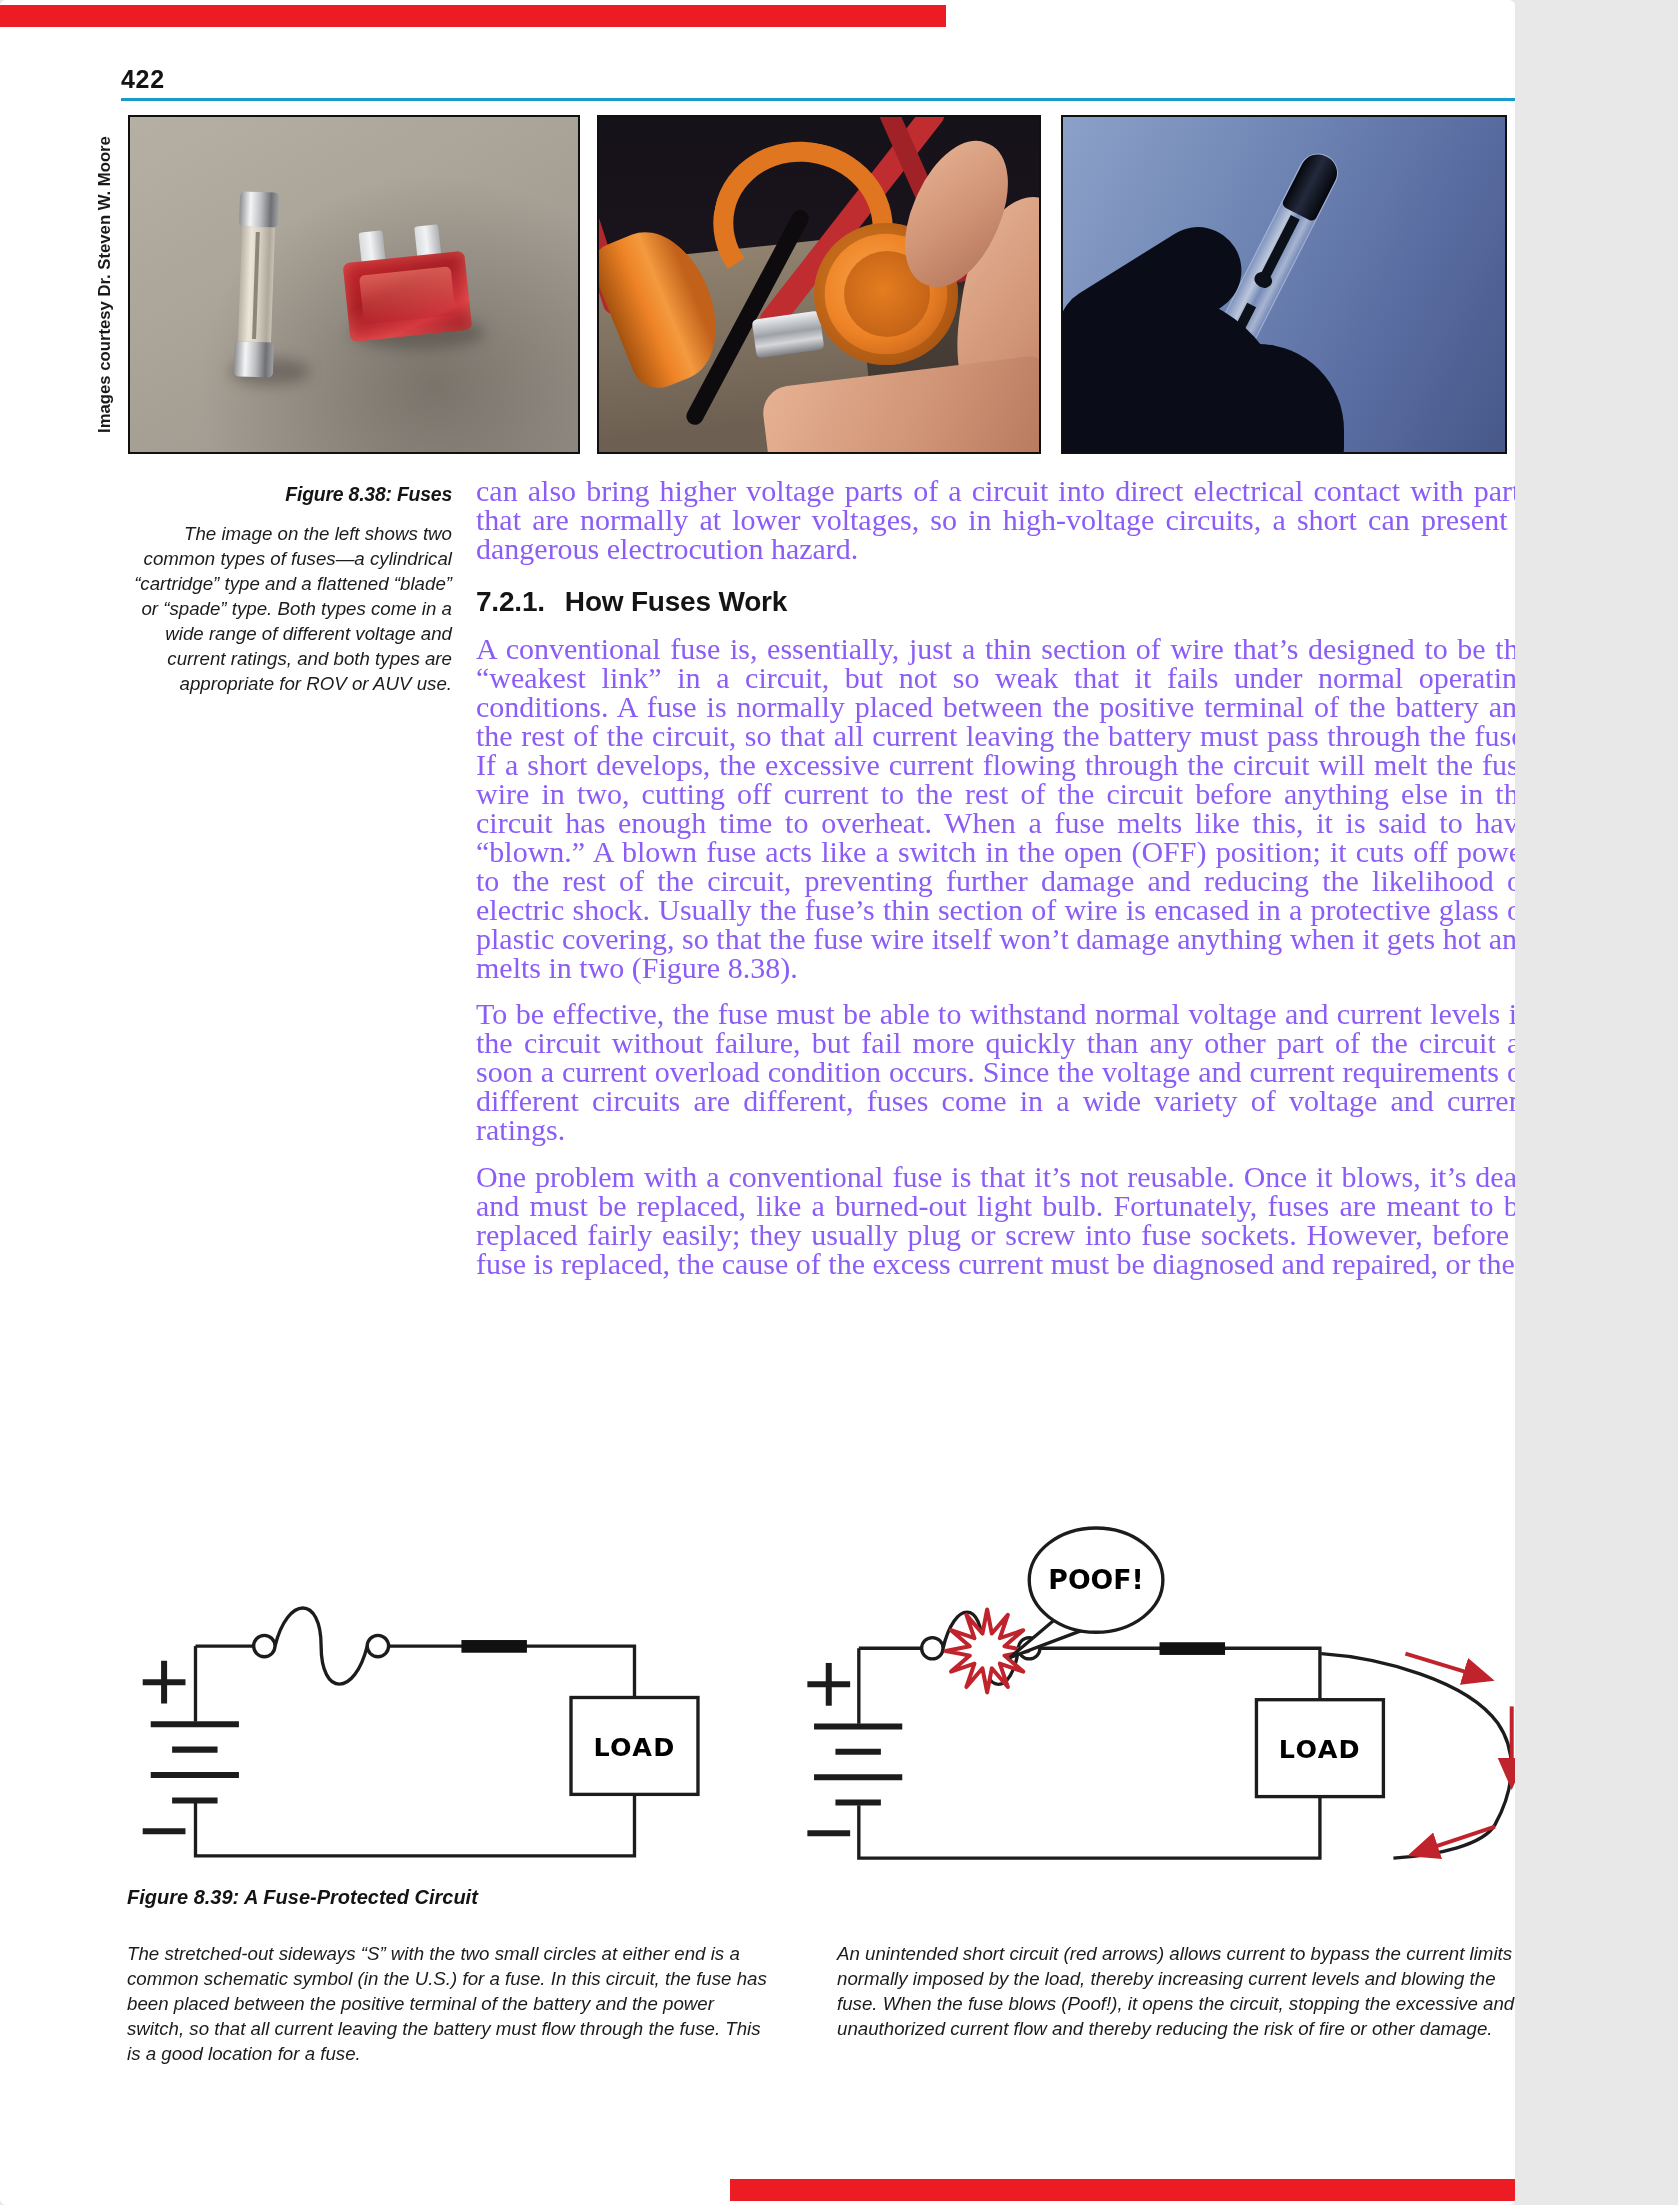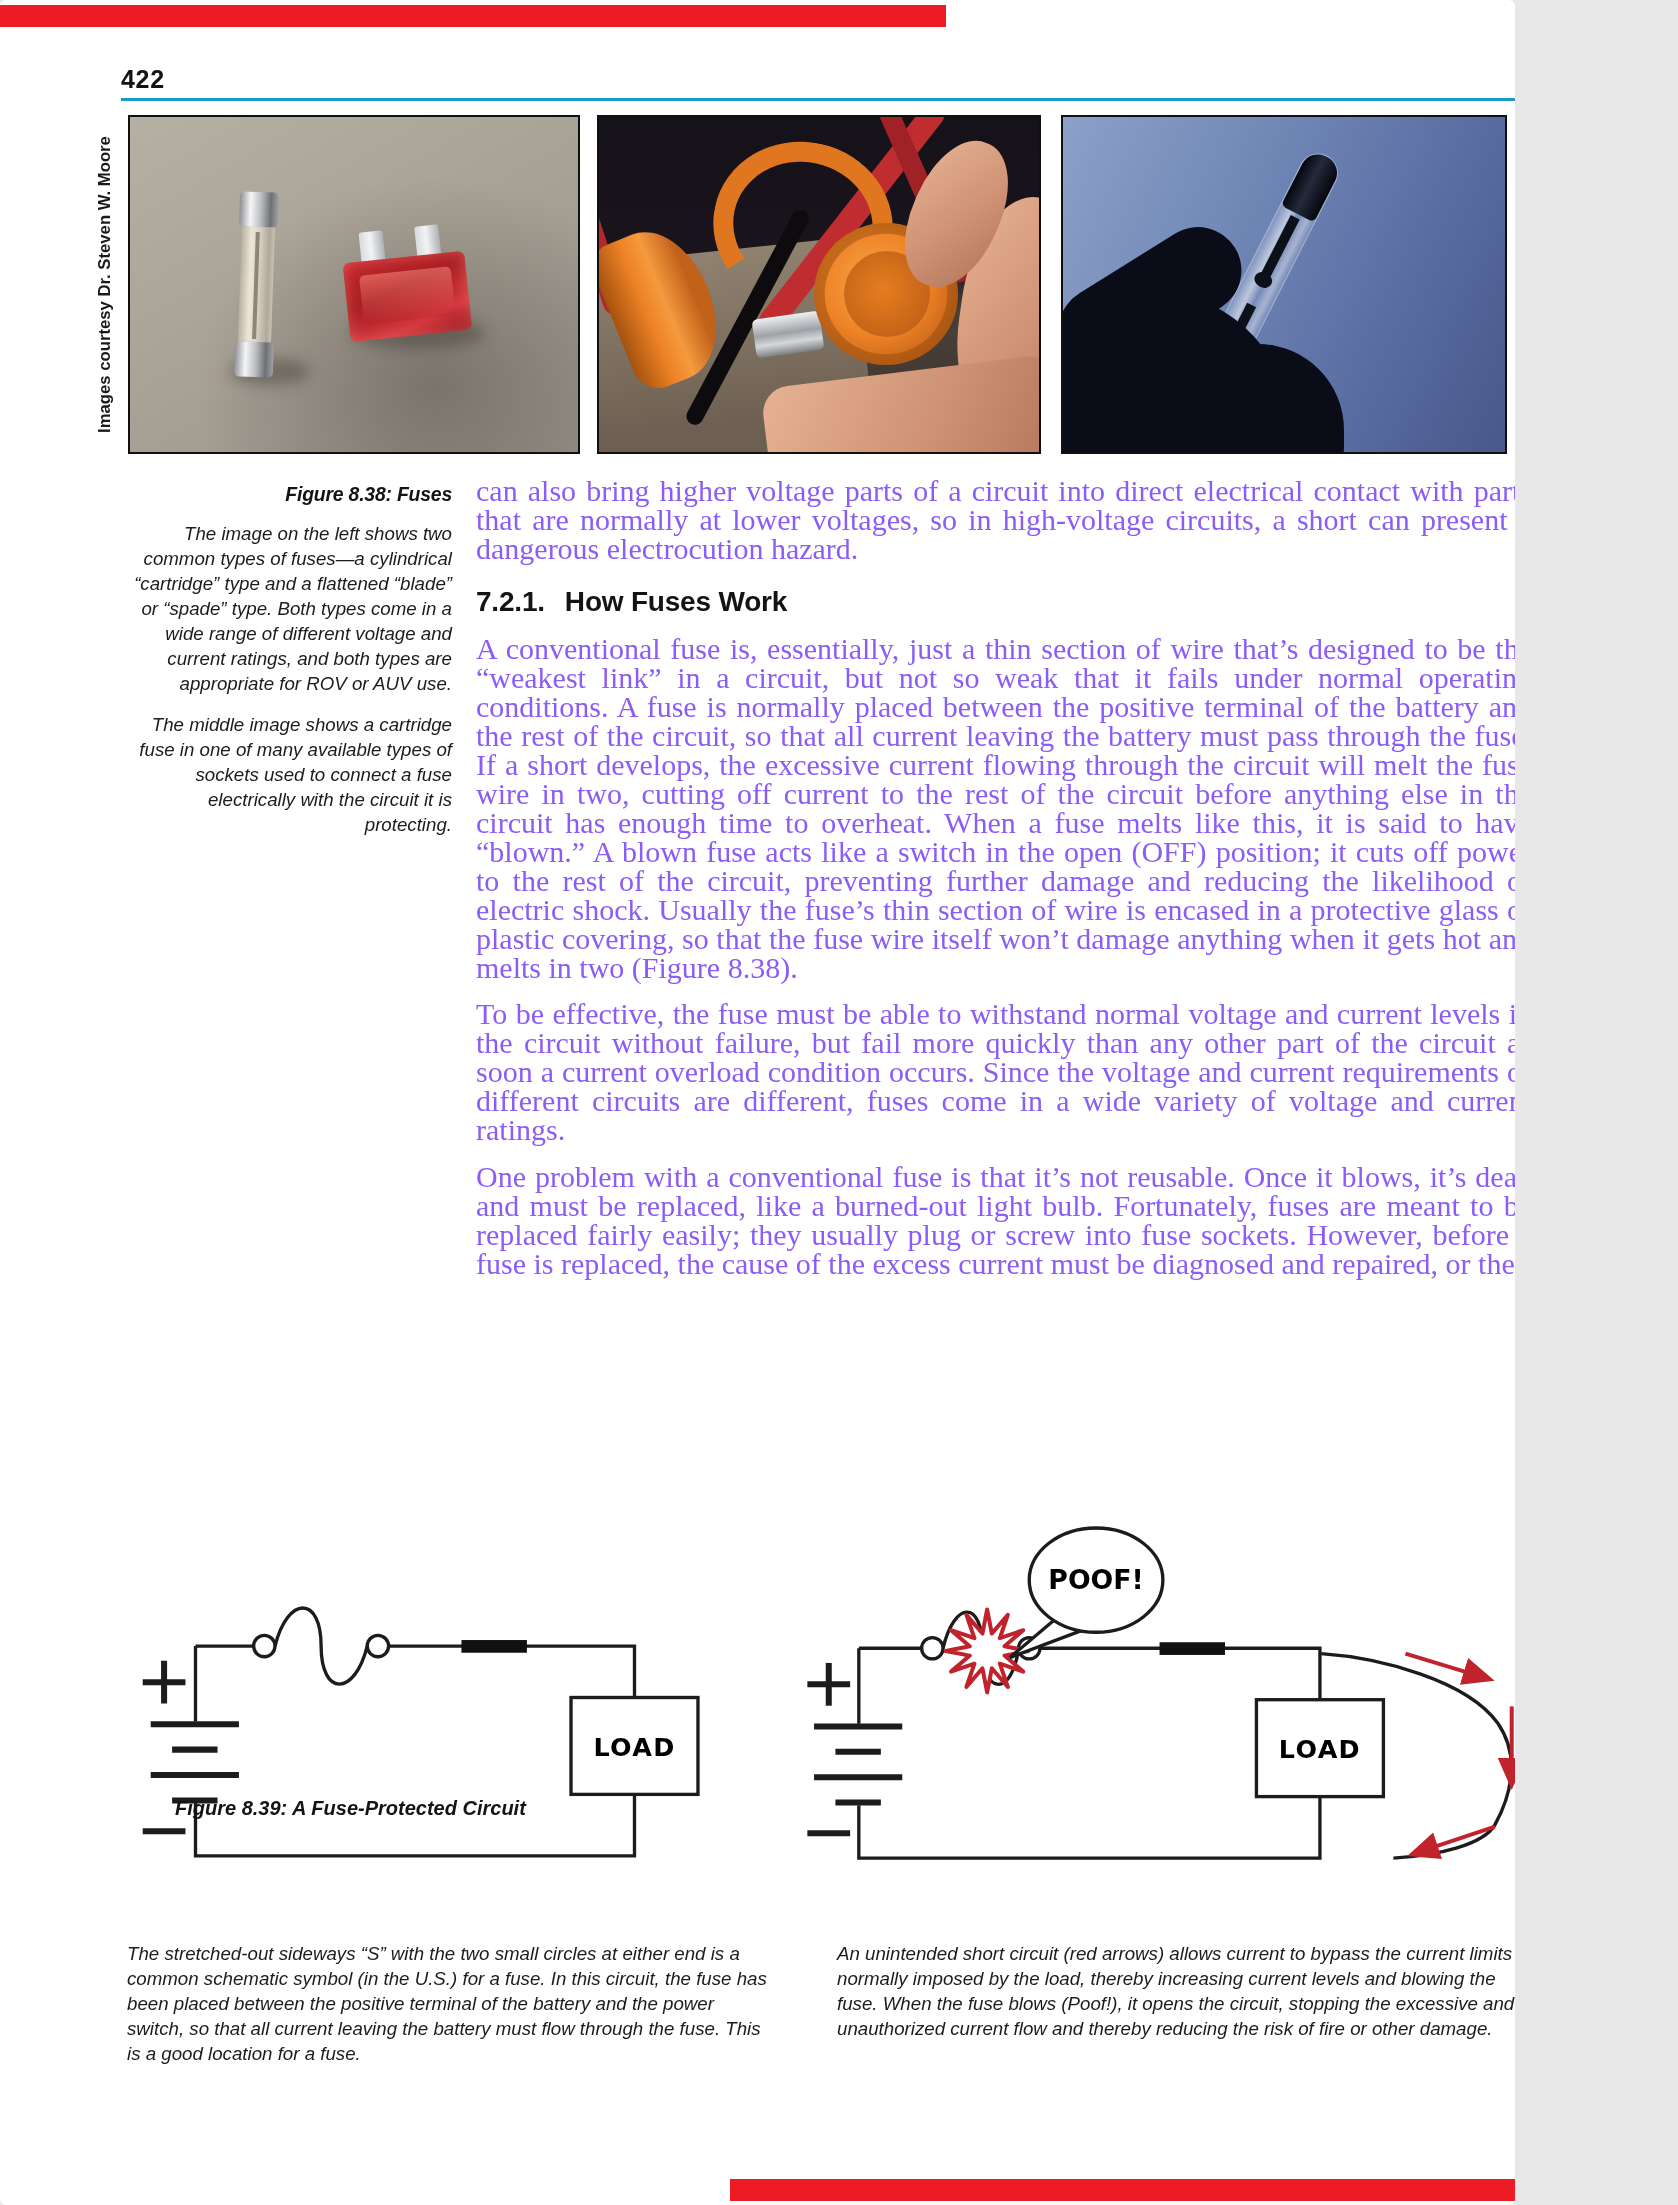--- a/index.html
+++ b/index.html
@@ -73,21 +73,21 @@
   .body-col p{font-family:"Liberation Serif",serif;font-size:30px;line-height:29px;
      text-align:justify;margin:0 0 17.4px 0;color:#8b5cf6;}
   .sec-head{font-size:28px;font-weight:bold;margin:23px 0 16px 0;letter-spacing:-0.2px;}
   .sec-num{margin-right:20px;}
   
   .diagram{position:absolute;}
   .dg-left{left:124px;top:1527px;}
   .dg-right{left:792px;top:1489px;}
   svg text.comic{font-family:"DejaVu Sans",sans-serif;font-weight:bold;}
   
-  .fig839-title{position:absolute;left:127px;top:1797px;font-size:20px;font-weight:bold;font-style:italic;margin-left:48px;}
+  .fig839-title{position:absolute;left:127px;top:1886px;font-size:20px;font-weight:bold;font-style:italic;}
   .fig839-l{position:absolute;left:127px;top:1933px;width:643px;}
   .fig839-r{position:absolute;left:837px;top:1933px;width:697px;}
 </style>
 </head>
 <body>
 
 <div class="page">
 
   <div class="bar bar-top"></div>
   <div class="bar bar-bottom"></div>
@@ -138,21 +138,20 @@
       <div class="p3-blob"></div>
     </div>
     <div class="p3-hand" style="left:-53px;top:174px;width:281px;height:281px;border-radius:50%;transform:rotate(-14deg);"></div>
     <div class="p3-hand" style="left:94px;top:227px;width:187px;height:187px;border-radius:46%;"></div>
     <div class="p3-hand" style="left:-13.4px;top:140px;width:200px;height:87px;border-radius:47px;transform:rotate(-32deg);"></div>
   </div>
 
   <aside class="fig838">
     <h3 class="figtitle">Figure 8.38: Fuses</h3>
     <p>The image on the left shows two common types of fuses—a cylindrical “cartridge” type and a flattened “blade” or “spade” type. Both types come in a wide range of different voltage and current ratings, and both types are appropriate for ROV or AUV use.</p>
-    <p>The middle image shows a cartridge fuse in one of many available types of sockets used to connect a fuse electrically with the circuit it is protecting.</p>
   </aside>
 
   <main class="body-col">
     <p>can also bring higher voltage parts of a circuit into direct electrical contact with parts that are normally at lower voltages, so in high-voltage circuits, a short can present a dangerous electrocution hazard.</p>
     <h2 class="sec-head">
       <span class="sec-num">7.2.1.</span><span>How Fuses Work</span>
     </h2>
     <p>A conventional fuse is, essentially, just a thin section of wire that’s designed to be the “weakest link” in a circuit, but not so weak that it fails under normal operating conditions. A fuse is normally placed between the positive terminal of the battery and the rest of the circuit, so that all current leaving the battery must pass through the fuse. If a short develops, the excessive current flowing through the circuit will melt the fuse wire in two, cutting off current to the rest of the circuit before anything else in the circuit has enough time to overheat. When a fuse melts like this, it is said to have “blown.” A blown fuse acts like a switch in the open (OFF) position; it cuts off power to the rest of the circuit, preventing further damage and reducing the likelihood of electric shock. Usually the fuse’s thin section of wire is encased in a protective glass or plastic covering, so that the fuse wire itself won’t damage anything when it gets hot and melts in two (Figure 8.38).</p>
     <p>To be effective, the fuse must be able to withstand normal voltage and current levels in the circuit without failure, but fail more quickly than any other part of the circuit as soon a current overload condition occurs. Since the voltage and current requirements of different circuits are different, fuses come in a wide variety of voltage and current ratings.</p>
     <p>One problem with a conventional fuse is that it’s not reusable. Once it blows, it’s dead and must be replaced, like a burned-out light bulb. Fortunately, fuses are meant to be replaced fairly easily; they usually plug or screw into fuse sockets. However, before a fuse is replaced, the cause of the excess current must be diagnosed and repaired, or the</p>

